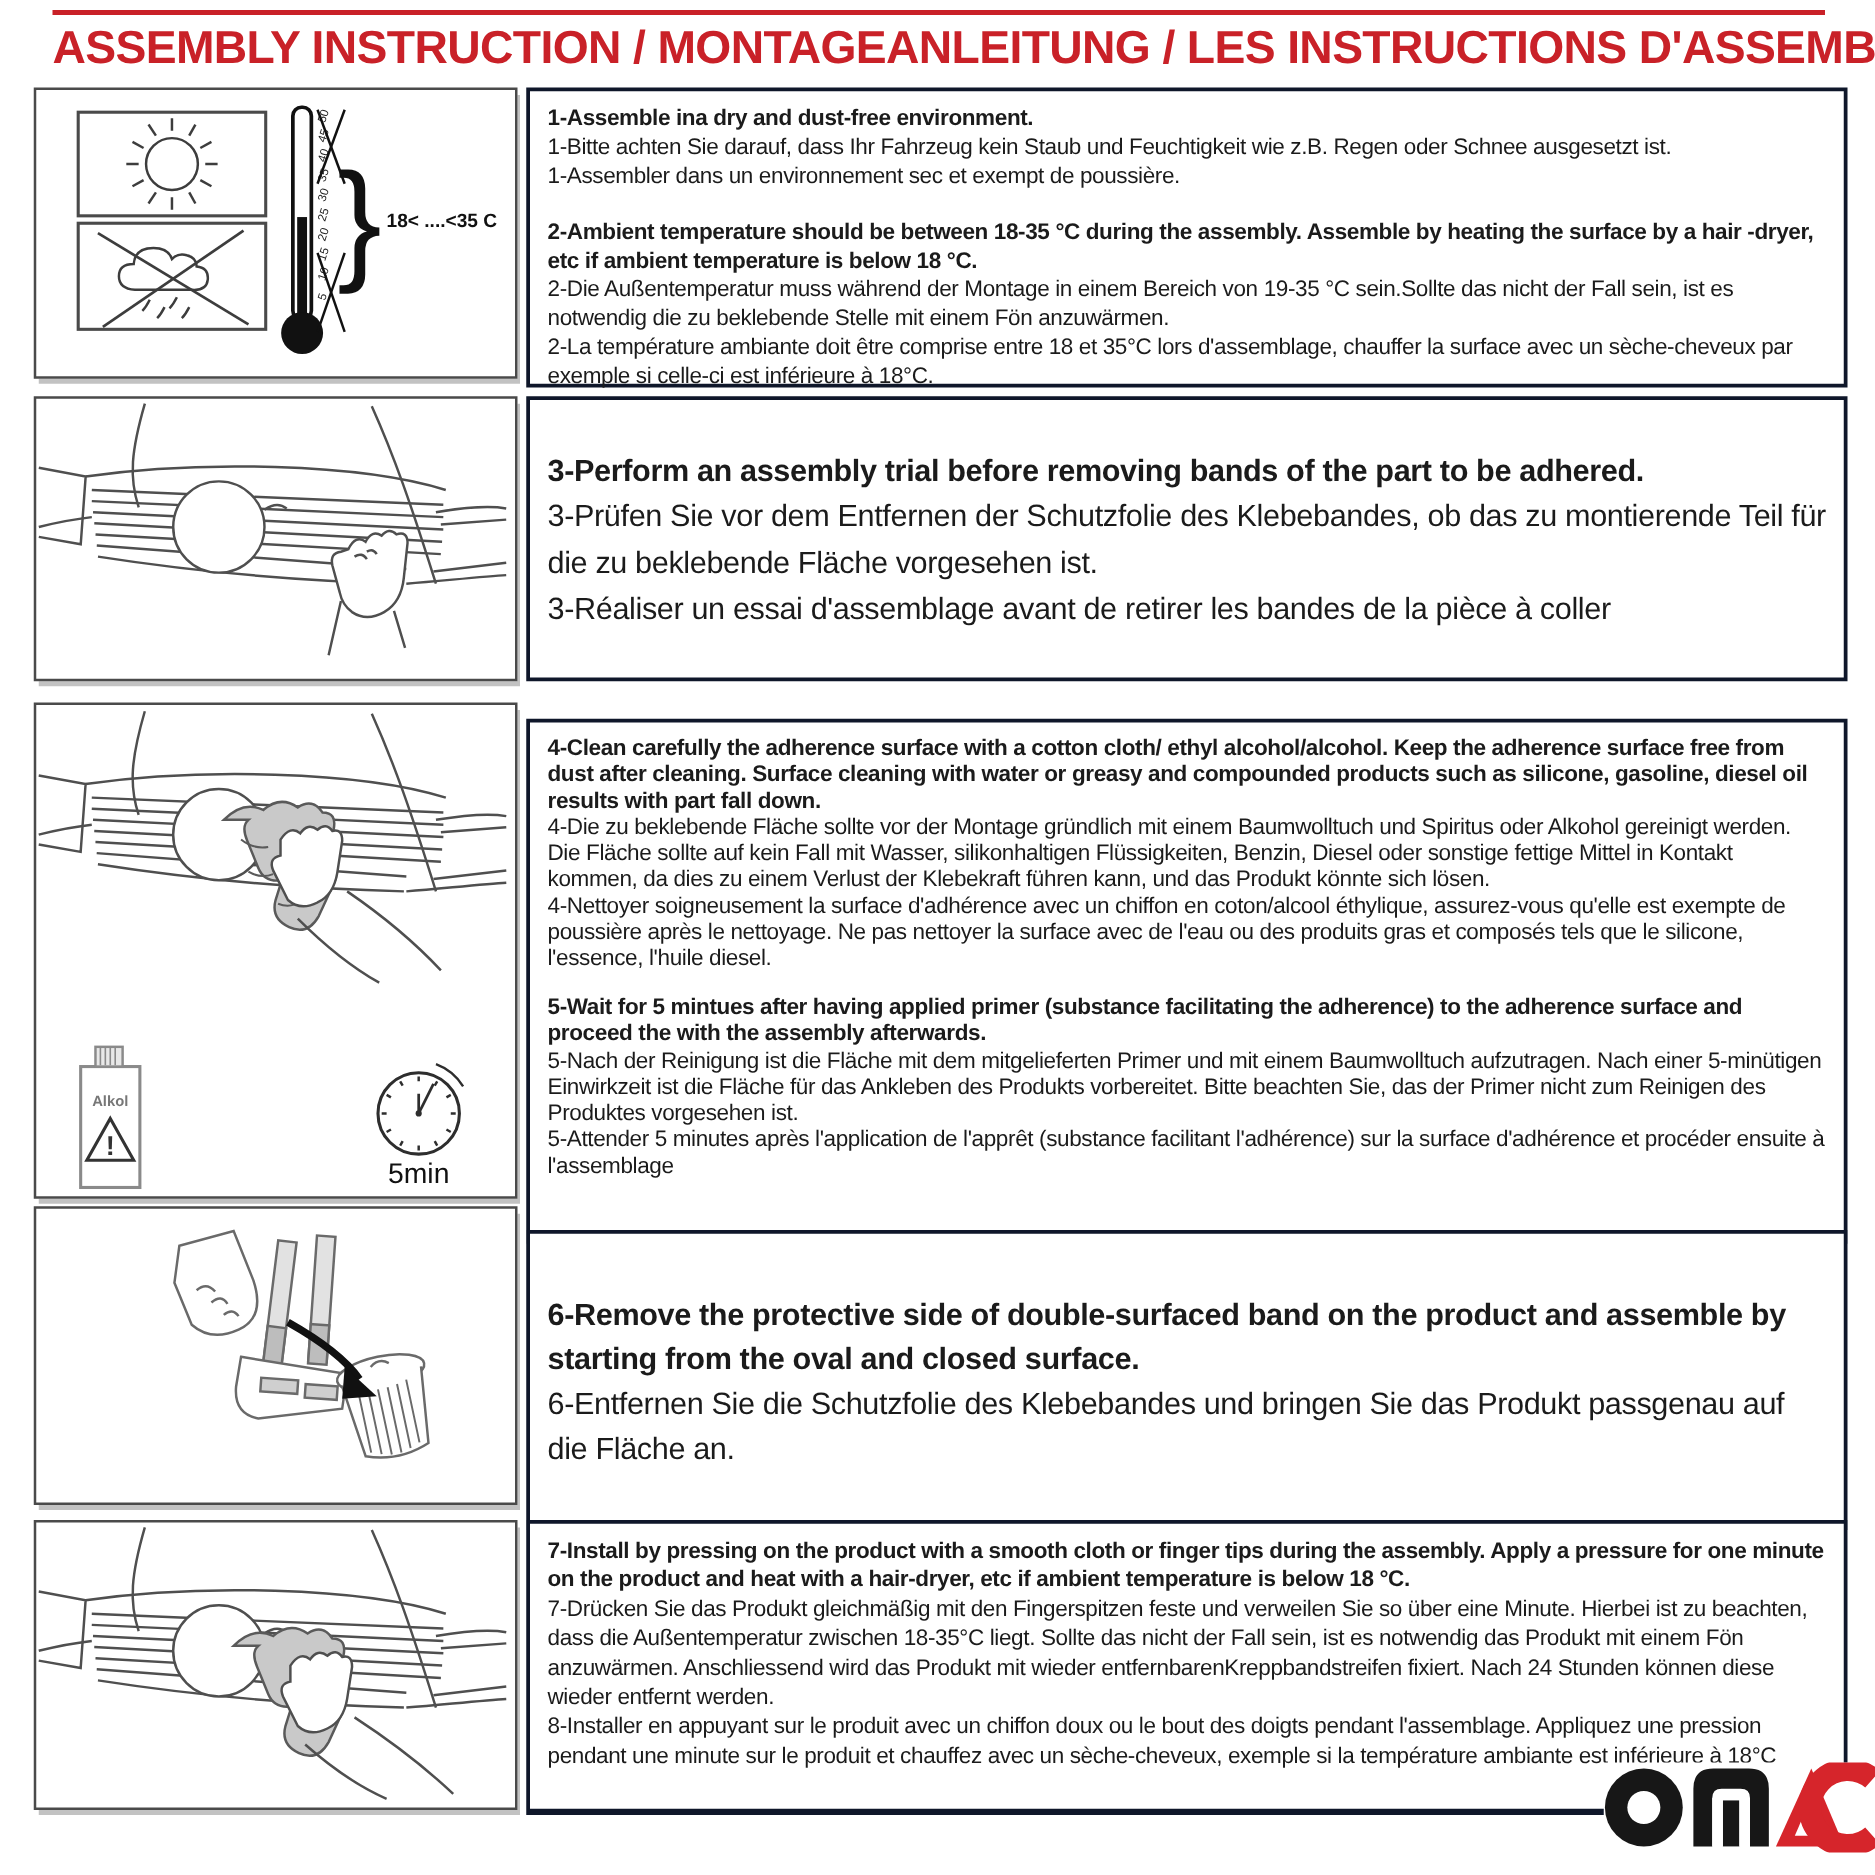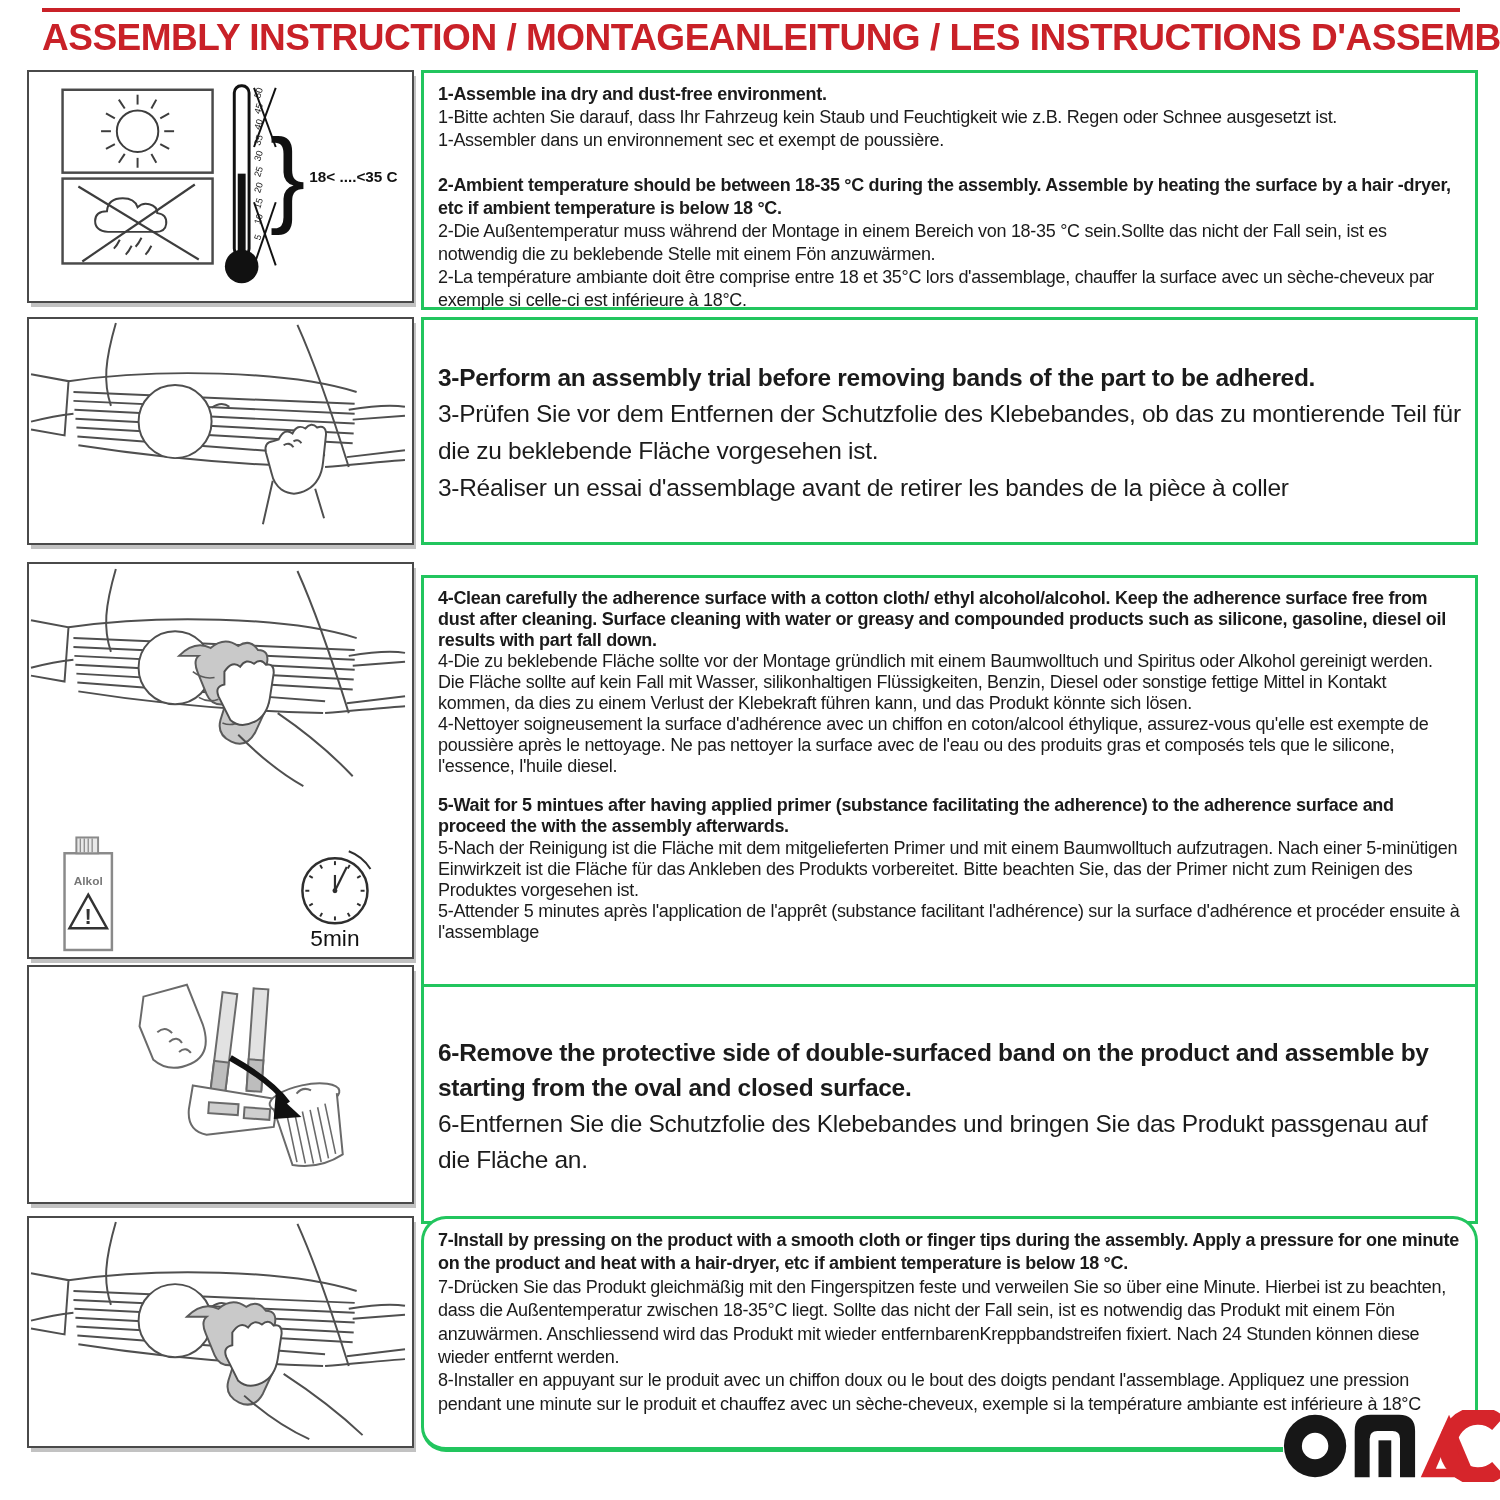--- a/index.html
+++ b/index.html
@@ -3,26 +3,26 @@
 <meta charset="utf-8">
 <style>
   html,body{margin:0;padding:0;background:#ffffff;}
   .page{position:relative;width:1500px;height:1500px;background:#fff;overflow:hidden;
         font-family:"Liberation Sans",sans-serif;color:#1b1b1b;}
   .title-wrap{position:absolute;left:42px;right:40px;top:8px;border-top:4px solid #c92128;padding-top:5px;}
   .title{color:#c92128;font-size:37px;font-weight:bold;letter-spacing:-0.5px;white-space:nowrap;margin:0;}
   .row{position:absolute;left:0;width:1500px;}
   .lbox{position:absolute;left:27px;width:383px;background:#fff;border:2.5px solid #4a4a4a;
         box-shadow:3px 5px 0 -1px #c2c2c2;}
-  .rbox{position:absolute;left:421px;width:1057px;background:#fff;border:3px solid #22c55e;
+  .rbox{position:absolute;left:421px;width:1057px;background:#fff;border:3px solid #0f172a;
         box-sizing:border-box;padding:10px 14px 6px 14px;}
   .rbox p{margin:0;}
   .b{font-weight:bold;}
   .f18 {font-size:18px;line-height:1.17;letter-spacing:-0.3px;}
-  .f18b{font-size:18px;line-height:1.3;letter-spacing:-0.3px;border-radius:25px;}
+  .f18b{font-size:18px;line-height:1.3;letter-spacing:-0.3px;}
   .f19 {font-size:18px;line-height:1.28;letter-spacing:-0.3px;}
   .f24 {font-size:24.5px;line-height:1.5;letter-spacing:-0.3px;}
   .f24t{font-size:24.5px;line-height:1.45;letter-spacing:-0.3px;margin-top:19px;}
   .centerv{display:flex;flex-direction:column;justify-content:center;}
   .gap1{height:22px;} .gap3{height:18px;}
   svg{display:block;}
   .logo-wrap{position:absolute;left:1283px;top:1410px;width:217px;height:76px;background:#fff;z-index:3;}
 </style>
 </head>
 <body>
@@ -94,21 +94,21 @@
     </div>
     <div class="rbox f19" style="top:0;height:240px;">
       <div>
         <p class="b">1-Assemble ina dry and dust-free environment.</p>
         <p>1-Bitte achten Sie darauf, dass Ihr Fahrzeug kein Staub und Feuchtigkeit wie z.B. Regen oder Schnee ausgesetzt ist.</p>
         <p>1-Assembler dans un environnement sec et exempt de poussière.</p>
       </div>
       <div class="gap1"></div>
       <div>
         <p class="b">2-Ambient temperature should be between 18-35 °C  during the assembly. Assemble by heating the surface by a hair -dryer, etc if ambient temperature is below 18 °C.</p>
-        <p>2-Die Außentemperatur muss während der Montage in einem Bereich von 18-35 °C  sein.Sollte das nicht der Fall sein, ist es notwendig die zu beklebende Stelle mit einem Fön anzuwärmen.</p>
+        <p>2-Die Außentemperatur muss während der Montage in einem Bereich von 19-35 °C  sein.Sollte das nicht der Fall sein, ist es notwendig die zu beklebende Stelle mit einem Fön anzuwärmen.</p>
         <p>2-La température ambiante doit être comprise entre 18 et 35°C lors d'assemblage, chauffer la surface avec un sèche-cheveux par exemple si celle-ci est inférieure à 18°C.</p>
       </div>
     </div>
   </div>
 
   <div class="row" style="top:317px;height:228px;">
     <div class="lbox" style="top:0;height:224px;">
       <svg viewBox="0 0 383 224" width="378" height="221">
         <defs></defs>
         <g id="grille" stroke="#4f4f4f" stroke-width="2" fill="none">

